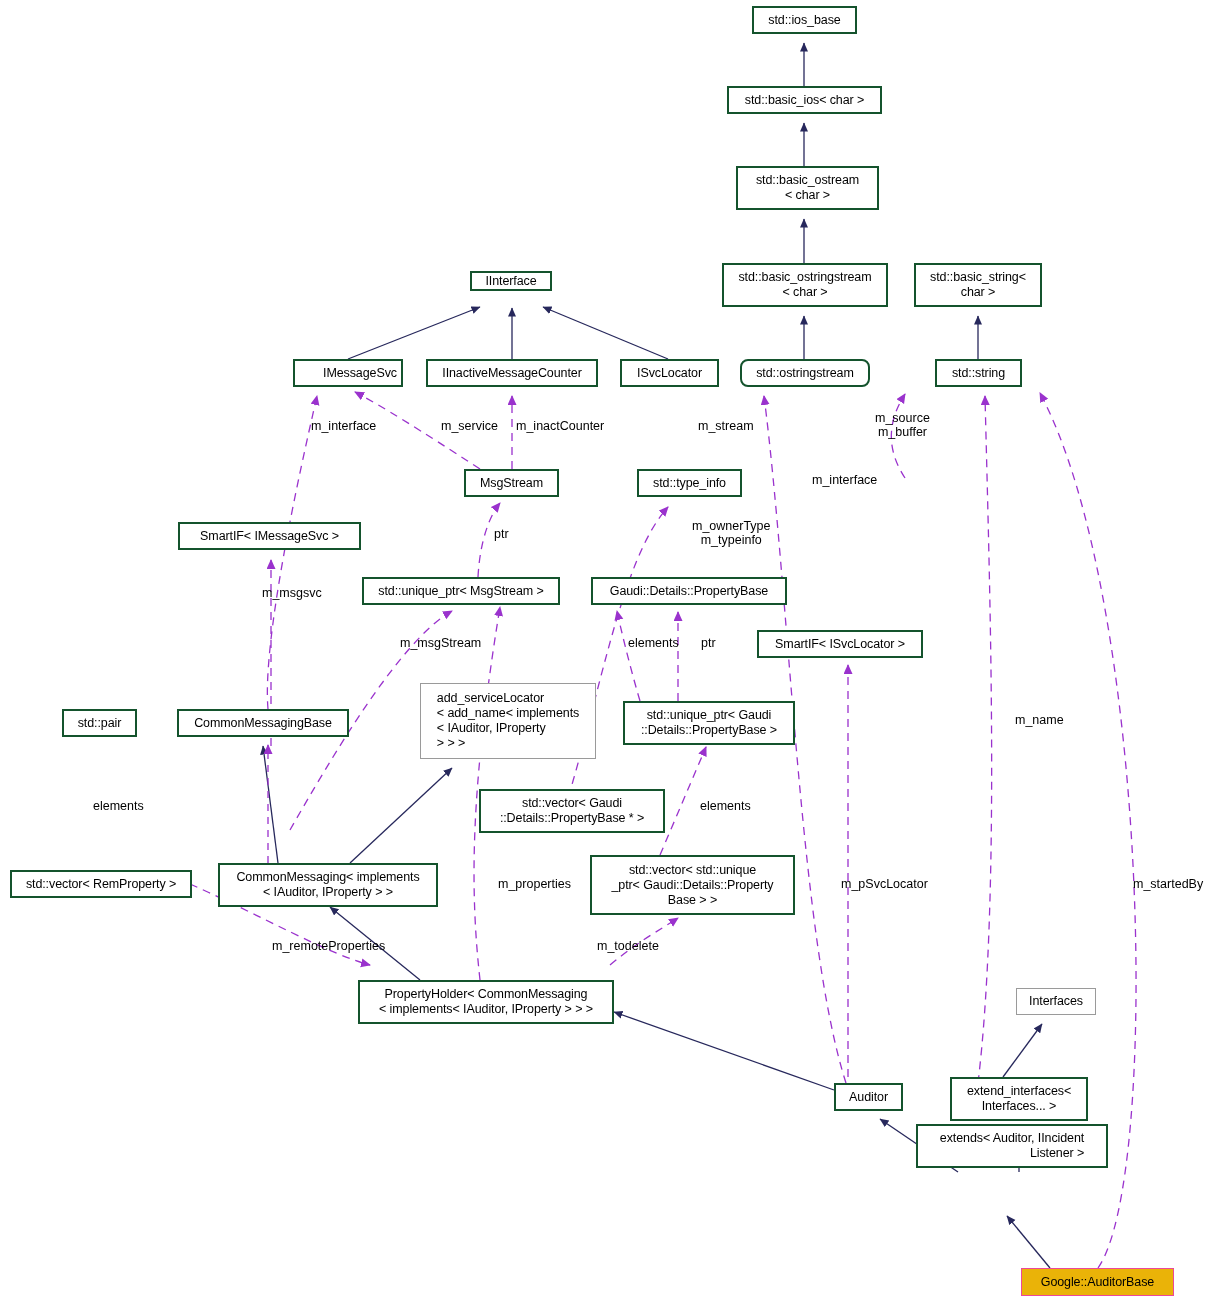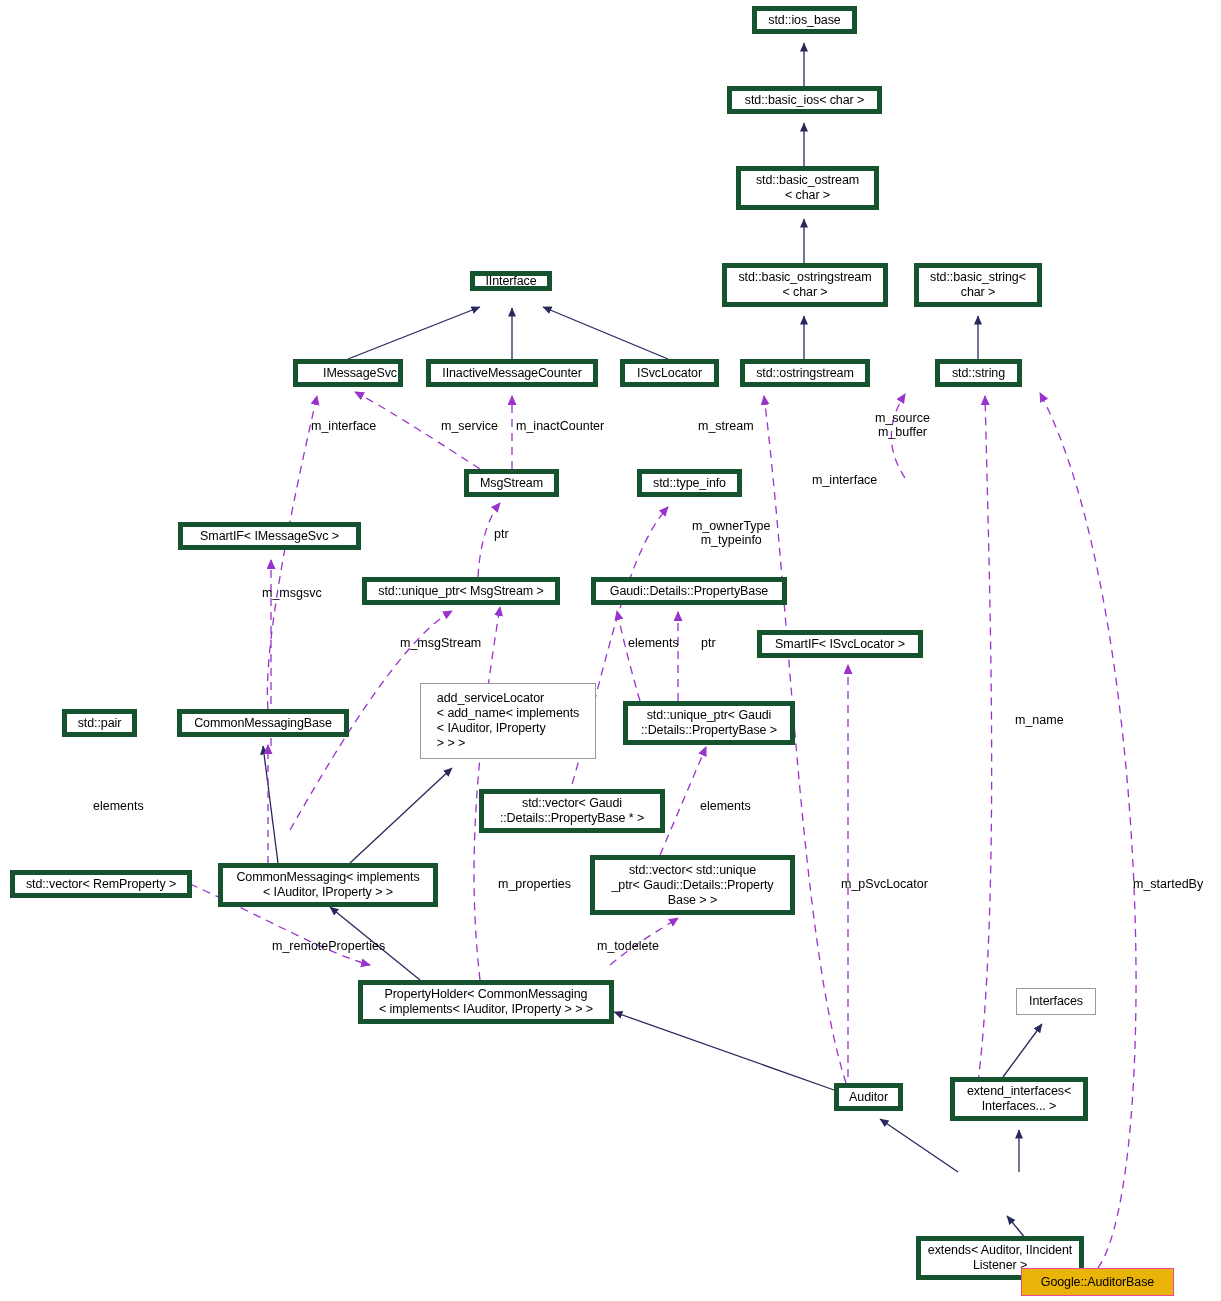--- a/index.html
+++ b/index.html
@@ -1,19 +1,19 @@
 <!DOCTYPE html>
 <html><head>
 <meta charset="utf-8">
 <style>
   html,body{margin:0;padding:0;background:#ffffff;}
   body{font-family:"Liberation Sans","DejaVu Sans",sans-serif;}
   #canvas{position:relative;width:1221px;height:1301px;background:#fff;overflow:hidden;}
   svg#edges{position:absolute;left:0;top:0;width:1221px;height:1301px;}
-  .node{position:absolute;box-sizing:border-box;border:5px solid #14532d;background:#fff;
+  .node{position:absolute;box-sizing:border-box;border:2px solid #14532d;background:#fff;
         display:flex;align-items:center;justify-content:center;text-align:center;
         font-size:12.5px;line-height:15px;color:#000;letter-spacing:-0.1px;}
   .node.gray-border{border:1px solid #9a9a9a;}
   .node.highlight{background:#eab308;border:1px solid #ec4899;}
   .node span{display:block;padding:0 4px;white-space:pre-line;}
   .elabel{position:absolute;font-size:12.5px;line-height:14px;color:#000;white-space:pre-line;}
 </style>
 </head>
 <body>
 
@@ -103,21 +103,21 @@
     </div>
 
   <div class="node" style="left:426px;top:359px;width:172px;height:28px;">
     <span>IInactiveMessageCounter</span>
     </div>
 
   <div class="node" style="left:620px;top:359px;width:99px;height:28px;">
     <span>ISvcLocator</span>
     </div>
 
-  <div class="node" style="left:740px;top:359px;width:130px;height:28px;">
+  <div class="node" style="left:740px;top:359px;width:130px;height:28px;border-radius:8px;">
     <span>std::ostringstream</span>
     </div>
 
   <div class="node" style="left:935px;top:359px;width:87px;height:28px;">
     <span>std::string</span>
     </div>
 
   <div class="node" style="left:464px;top:469px;width:95px;height:28px;">
     <span>MsgStream</span>
     </div>
@@ -193,21 +193,21 @@
 
   <div class="node gray-border" style="left:1016px;top:988px;width:80px;height:27px;">
     <span>Interfaces</span>
     </div>
 
   <div class="node" style="left:950px;top:1077px;width:138px;height:44px;">
     <span>extend_interfaces&lt;
 Interfaces... &gt;</span>
     </div>
 
-  <div class="node" style="left:916px;top:1236px;width:168px;height:44px;">
+  <div class="node" style="left:916px;top:1124px;width:192px;height:44px;text-align:right;">
     <span>extends&lt; Auditor, IIncident
 Listener &gt;</span>
     </div>
 
   <div class="node highlight" style="left:1021px;top:1268px;width:153px;height:28px;">
     <span>Google::AuditorBase</span>
     </div>
 
   <div class="elabel" style="left:311px;top:419px;"><span>m_interface</span></div>
   <div class="elabel" style="left:441px;top:419px;"><span>m_service</span></div>

